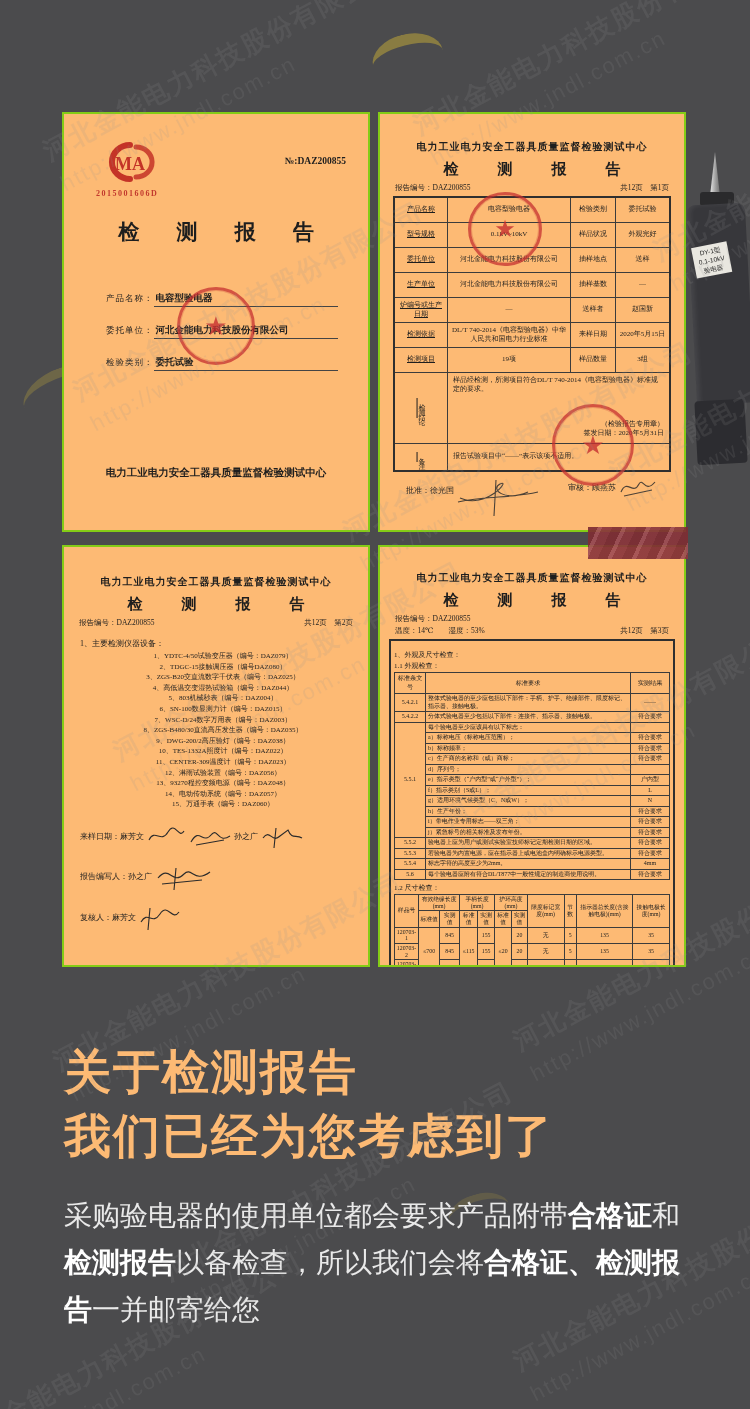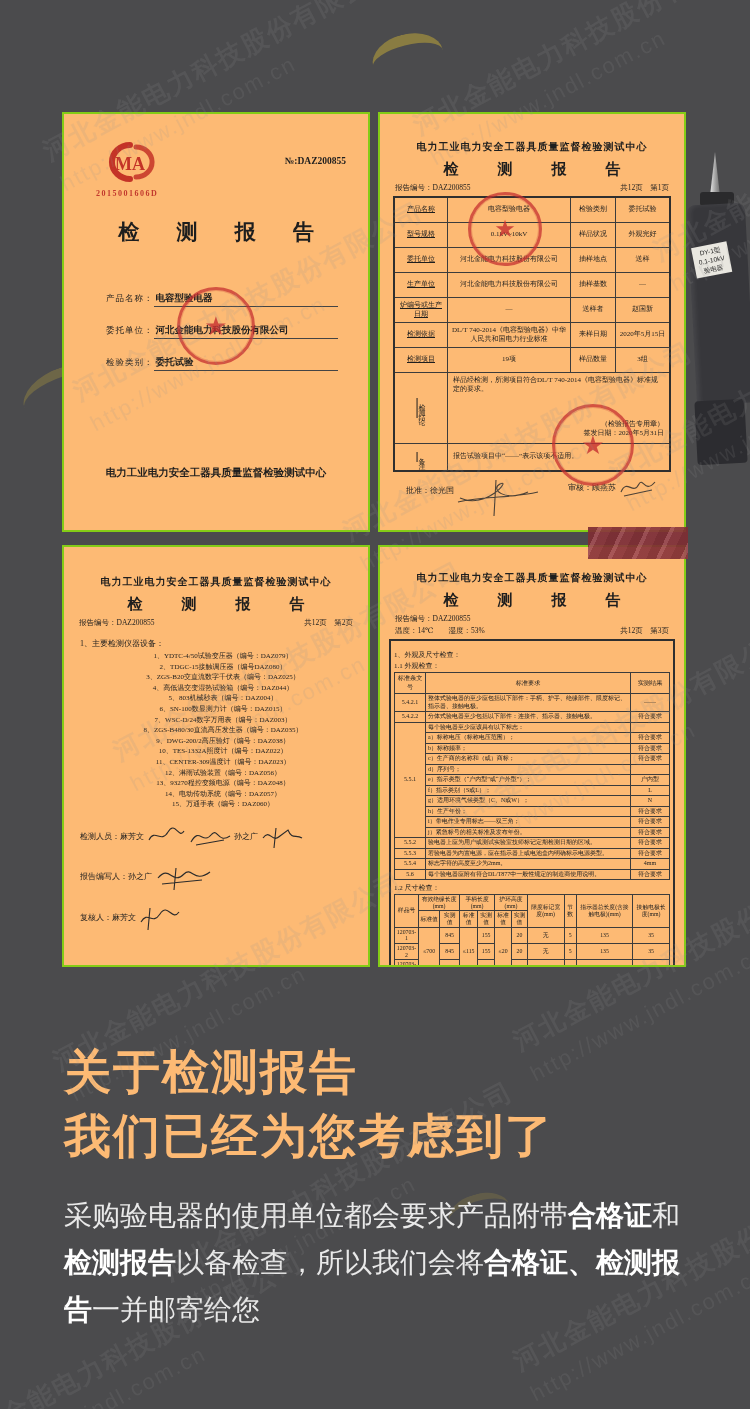--- a/index.html
+++ b/index.html
@@ -227,21 +227,21 @@
         <div>8、ZGS-B480/30直流高压发生器（编号：DAZ035）</div>
         <div>9、DWG-200/2高压验灯（编号：DAZ038）</div>
         <div>10、TES-1332A照度计（编号：DAZ022）</div>
         <div>11、CENTER-309温度计（编号：DAZ023）</div>
         <div>12、淋雨试验装置（编号：DAZ056）</div>
         <div>13、93270程控变频电源（编号：DAZ048）</div>
         <div>14、电动传动系统（编号：DAZ057）</div>
         <div>15、万通手表（编号：DAZ060）</div>
       </div>
     <div class="sigline">
-      <span>检测人员：麻芳文</span>
+      <span>来样日期：麻芳文</span>
       <svg class="sig" width="40" height="22" viewBox="0 0 40 22">
           <path d="M3 14 C 9 2 15 18 22 6 S 33 14 38 5" fill="none" stroke="#2b2b2b" stroke-width="1.1"></path>
         </svg>
       <svg class="sig" width="44" height="22" viewBox="0 0 44 22">
           <path d="M3 16 C 12 0 14 20 24 8 C 30 2 30 18 42 10 M8 19 L36 14" fill="none" stroke="#2b2b2b" stroke-width="1.1"></path>
         </svg>
       <span>孙之广</span>
       <svg class="sig" width="44" height="22" viewBox="0 0 44 22">
           <path d="M3 12 C 10 2 12 18 20 10 L28 4 C 32 14 36 8 42 12 M16 2 L14 22" fill="none" stroke="#2b2b2b" stroke-width="1.1"></path>
         </svg>

